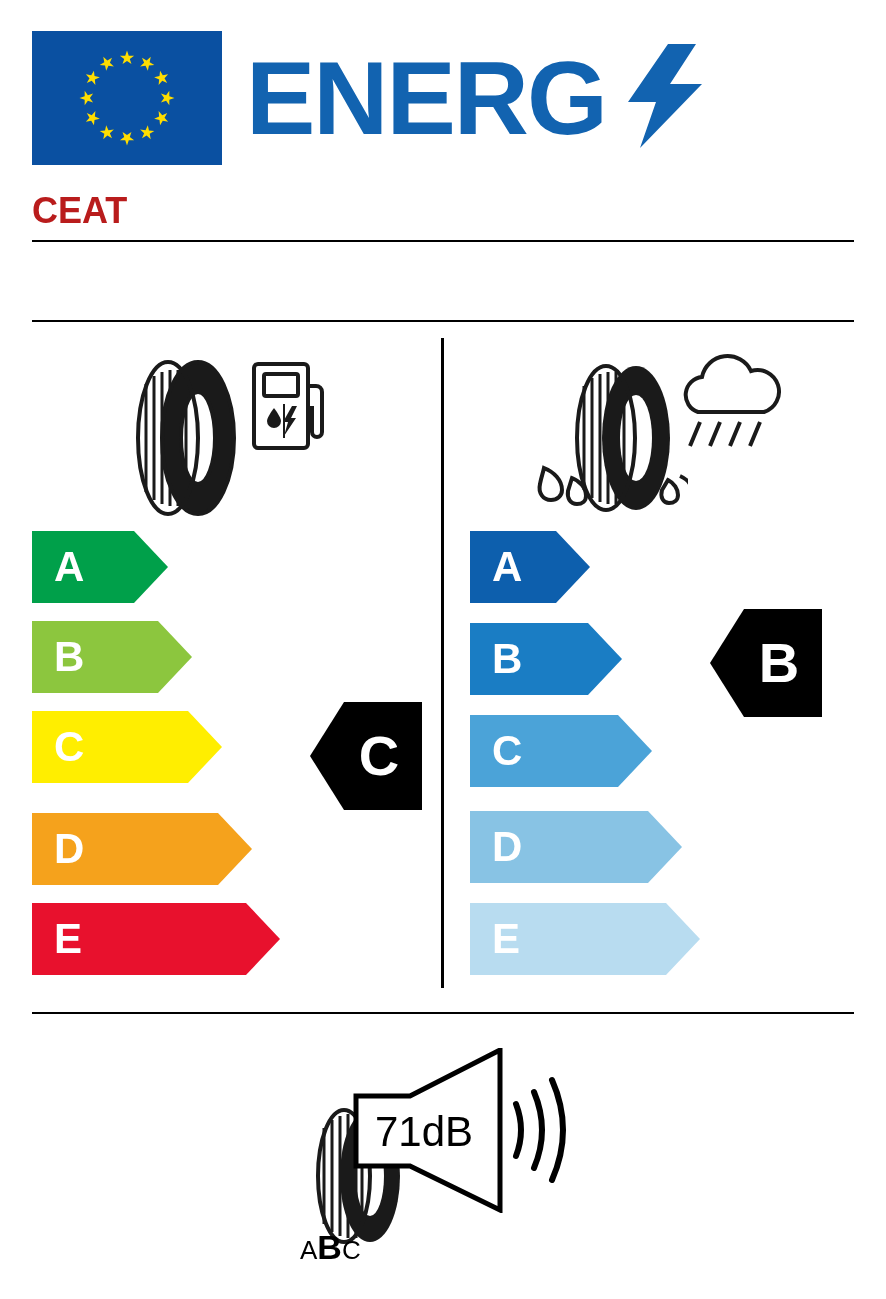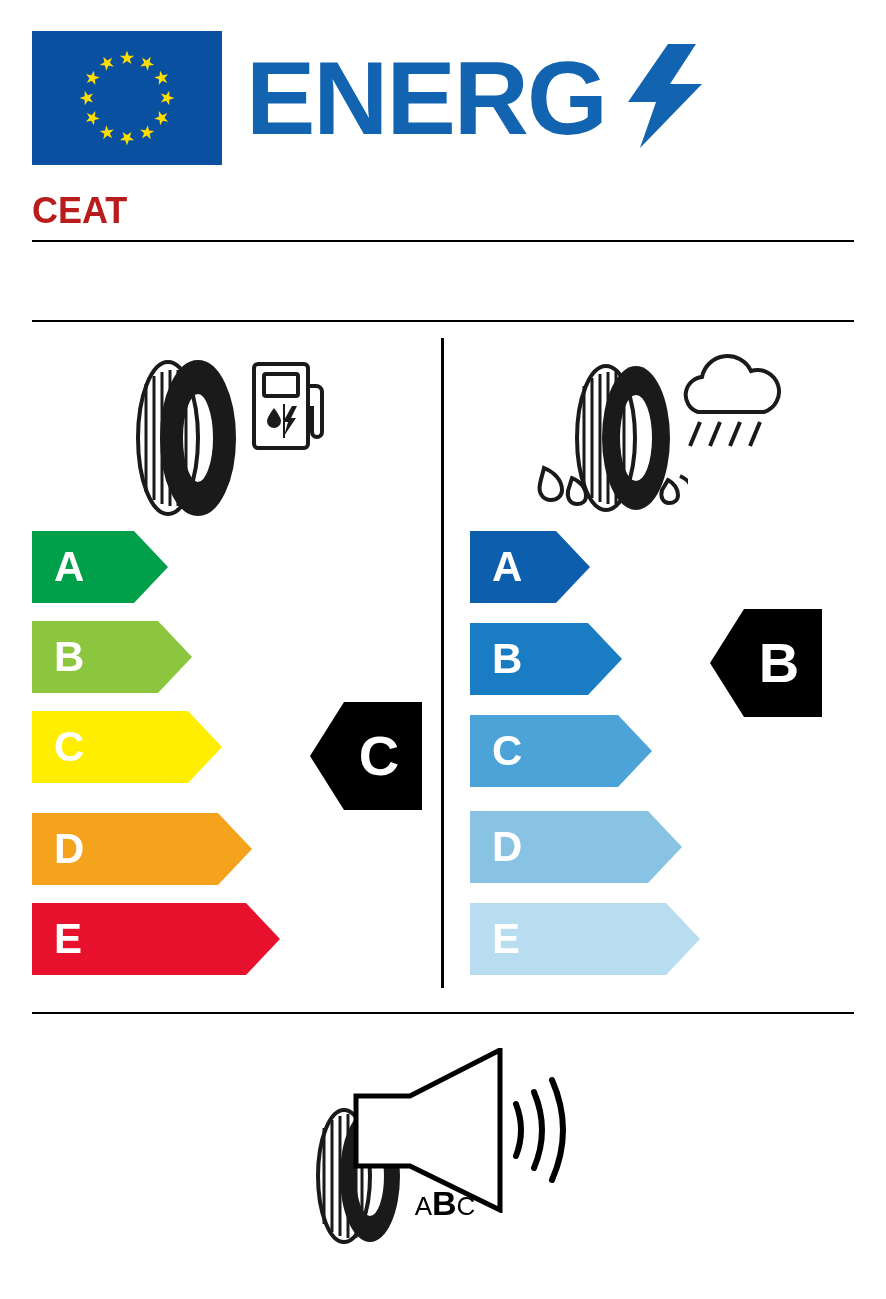--- a/index.html
+++ b/index.html
@@ -332,18 +332,19 @@
     <svg width="220" height="165" viewBox="0 0 220 165">
       <polygon points="4,48 58,48 148,2 148,162 58,118 4,118" fill="#ffffff" stroke="#000" stroke-width="5"></polygon>
       <g fill="none" stroke="#000" stroke-width="6" stroke-linecap="round">
         <path d="M164 56 q10 26 0 52"></path>
         <path d="M182 44 q16 38 0 76"></path>
         <path d="M200 32 q22 50 0 100"></path>
       </g>
     </svg>
   </div>
 
-
-  <div class="noise-classes" style="top:1184px; left:300px; width:290px; text-align:center;">
+  <div class="noise-db" style="left:375px; top:1108px; width:200px; text-align:left;">71dB</div>
+
+  <div class="noise-classes" style="top:1228px; left:300px; width:290px; text-align:left;">
     <span>A</span><span class="sel">B</span><span>C</span>
   </div>
 
 </div>
 
 </body></html>

